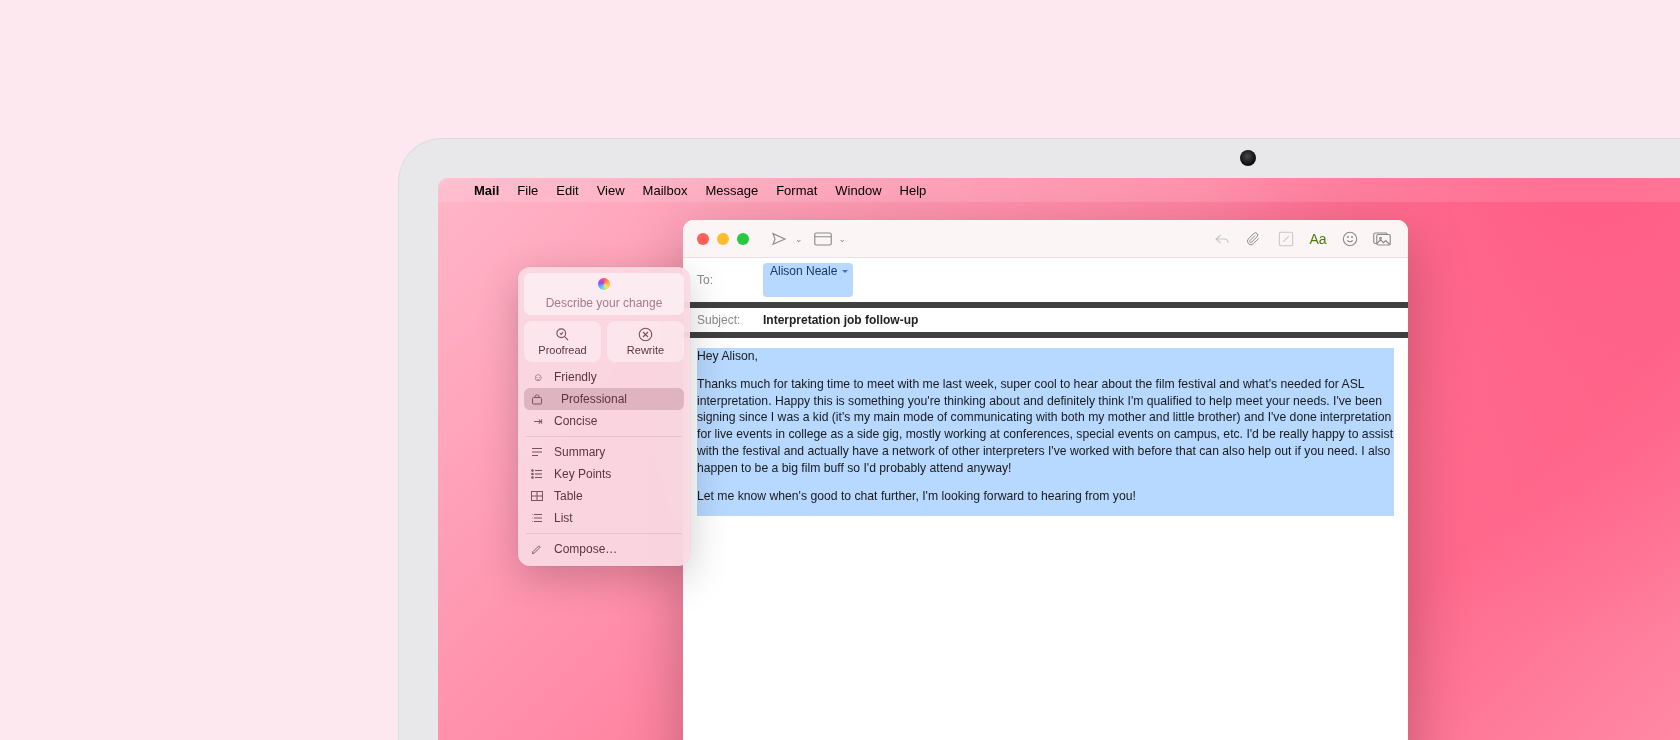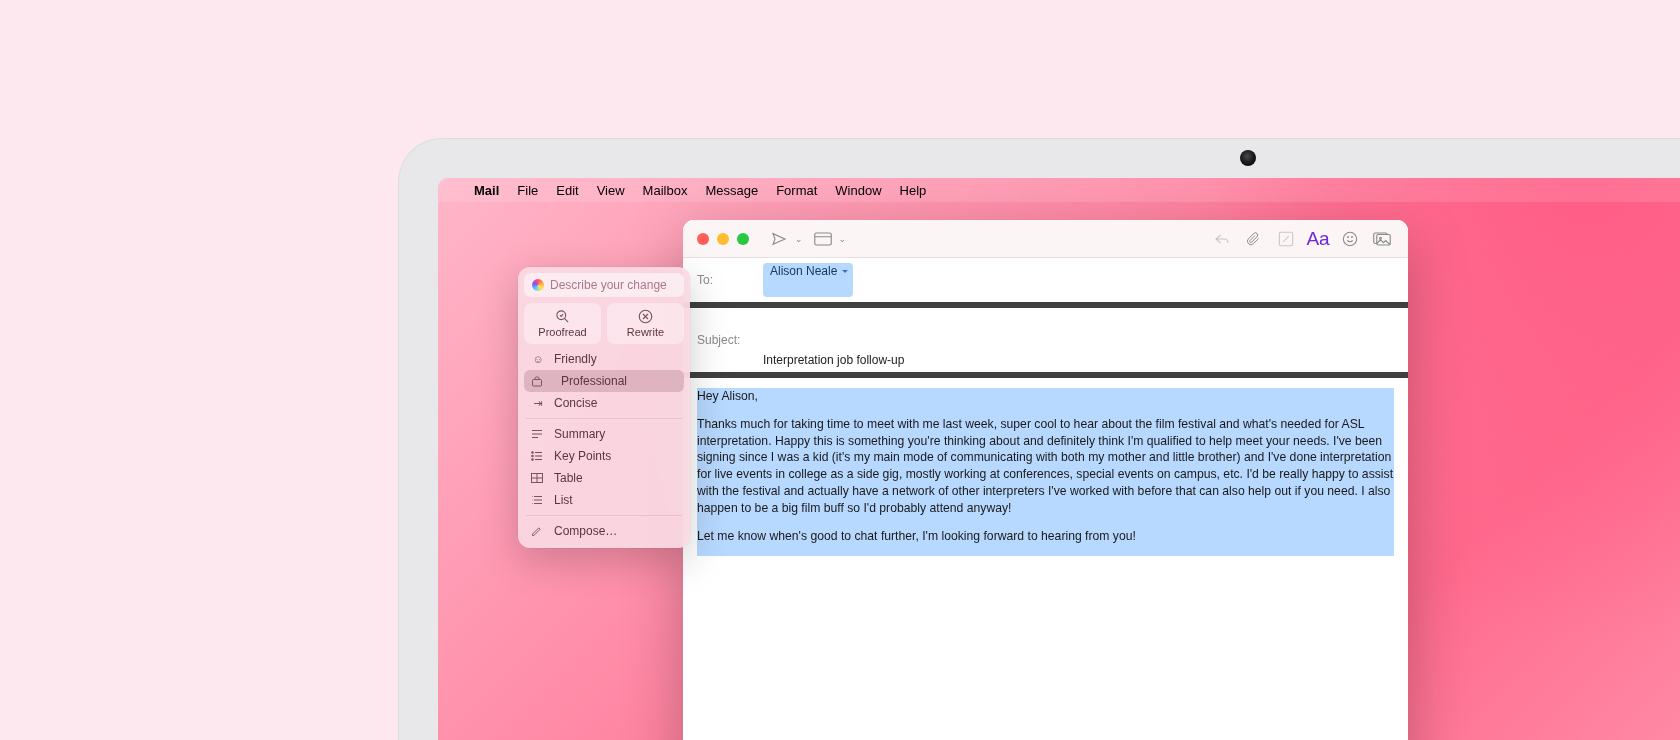--- a/index.html
+++ b/index.html
@@ -113,21 +113,21 @@
 .hdr-label { color: #8a8a8a; min-width: 50px; }
 .recipient {
   background: #b7d8ff;
   border-radius: 4px;
   padding: 1px 16px 19px 7px;
   color: #153a66;
   position: relative;
   font-size: 12px;
 }
 .recipient::after { content: ""; position: absolute; right: 5px; top: 7px; border: 3px solid transparent; border-top-color: #3976c0; }
-.subject-val { color: #222; font-weight: 400; margin-top: 40px; }
+.subject-val { color: #222; font-weight: 700; }
 
 .body {
   flex: 1;
   padding: 10px 14px;
   font-size: 12.2px;
   color: #1a1a1a;
   line-height: 1.38;
 }
 .sel {
   background: #b7d8ff;
@@ -151,20 +151,21 @@
   font-size: 12px;
   color: #503039;
 }
 .pop-input {
   display: flex; align-items: center; gap: 6px;
   background: rgba(255,255,255,0.55);
   border-radius: 7px;
   padding: 5px 8px;
   margin-bottom: 6px;
   color: #a87a86;
+  flex-direction: column;
 }
 .spark {
   width: 12px; height: 12px; border-radius: 50%;
   background: conic-gradient(#ff4d6d,#ffb04d,#ffe34d,#4dd2ff,#8a4dff,#ff4d6d);
 }
 .pop-row2 { display: flex; gap: 6px; margin-bottom: 4px; }
 .big-btn {
   flex: 1;
   background: rgba(255,255,255,0.38);
   border-radius: 8px;
@@ -237,21 +238,21 @@
           <svg width="14" height="16" viewBox="0 0 24 26" fill="none" stroke="#8a8a8a" stroke-width="1.7">
               <path d="M20 12l-9 9a6 6 0 11-8.5-8.5l9-9a4 4 0 115.7 5.7l-9 9a2 2 0 11-2.8-2.8l8-8"></path>
             </svg>
         </div>
         <div class="tb-btn">
           <svg width="16" height="16" viewBox="0 0 24 24" fill="none" stroke="#c7c7c7" stroke-width="1.6">
               <rect x="2" y="2" width="20" height="20" rx="2"></rect>
               <path d="M8 16l8-8"></path>
             </svg>
         </div>
-        <div class="tb-btn" style="font-size:19px;color:#6d28d9;">Aa</div>
+        <div class="tb-btn" style="font-size:14px;color:#4d7c0f;">Aa</div>
         <div class="tb-btn">
           <svg width="16" height="16" viewBox="0 0 24 24" fill="none" stroke="#8a8a8a" stroke-width="1.6">
               <circle cx="12" cy="12" r="10"></circle>
               <path d="M8 14s1.5 2 4 2 4-2 4-2"></path>
               <circle cx="9" cy="9" r="0.6" fill="#8a8a8a"></circle>
               <circle cx="15" cy="9" r="0.6" fill="#8a8a8a"></circle>
             </svg>
         </div>
         <div class="tb-btn">
           <svg width="18" height="14" viewBox="0 0 24 18" fill="none" stroke="#8a8a8a" stroke-width="1.5">

